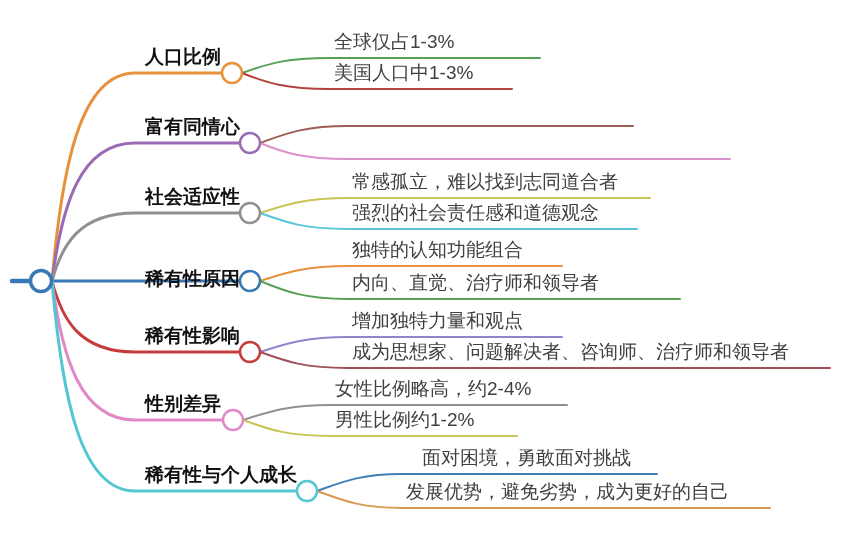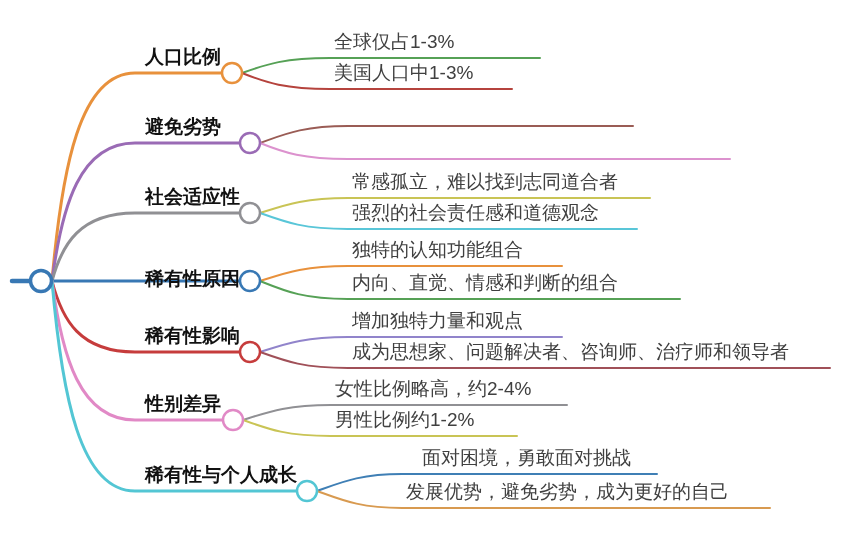--- a/index.html
+++ b/index.html
@@ -76,36 +76,36 @@
     <circle cx="232" cy="73" r="10" fill="#ffffff" stroke-width="2.5" stroke="#e8913c"></circle>
     <circle cx="250" cy="143" r="10" fill="#ffffff" stroke-width="2.5" stroke="#9a6bb5"></circle>
     <circle cx="250" cy="213" r="10" fill="#ffffff" stroke-width="2.5" stroke="#909094"></circle>
     <circle cx="250" cy="281" r="10" fill="#ffffff" stroke-width="2.5" stroke="#3878b4"></circle>
     <circle cx="250" cy="352" r="10" fill="#ffffff" stroke-width="2.5" stroke="#c63c3c"></circle>
     <circle cx="233" cy="420" r="10" fill="#ffffff" stroke-width="2.5" stroke="#e189c6"></circle>
     <circle cx="307" cy="491" r="10" fill="#ffffff" stroke-width="2.5" stroke="#53c6d4"></circle>
   </svg>
 
   <div class="node-label" style="left:145px; top:45px;">人口比例</div>
-  <div class="node-label" style="left:145px; top:115px;">避免劣势</div>
+  <div class="node-label" style="left:145px; top:115px;">富有同情心</div>
   <div class="node-label" style="left:145px; top:185px;">社会适应性</div>
   <div class="node-label" style="left:145px; top:267px;">稀有性原因</div>
   <div class="node-label" style="left:145px; top:324px;">稀有性影响</div>
   <div class="node-label" style="left:145px; top:392px;">性别差异</div>
   <div class="node-label" style="left:145px; top:463px;">稀有性与个人成长</div>
 
   <div class="leaf-label" style="left:334px; top:30px;">全球仅占1-3%</div>
   <div class="leaf-label" style="left:334px; top:61px;">美国人口中1-3%</div>
 
 
   <div class="leaf-label" style="left:352px; top:170px;">常感孤立，难以找到志同道合者</div>
   <div class="leaf-label" style="left:352px; top:201px;">强烈的社会责任感和道德观念</div>
 
   <div class="leaf-label" style="left:352px; top:238px;">独特的认知功能组合</div>
-  <div class="leaf-label" style="left:352px; top:271px;">内向、直觉、情感和判断的组合</div>
+  <div class="leaf-label" style="left:352px; top:271px;">内向、直觉、治疗师和领导者</div>
 
   <div class="leaf-label" style="left:352px; top:309px;">增加独特力量和观点</div>
   <div class="leaf-label" style="left:352px; top:340px;">成为思想家、问题解决者、咨询师、治疗师和领导者</div>
 
   <div class="leaf-label" style="left:335px; top:377px;">女性比例略高，约2-4%</div>
   <div class="leaf-label" style="left:335px; top:408px;">男性比例约1-2%</div>
 
   <div class="leaf-label" style="left:406px; top:446px;margin-left:16px;">面对困境，勇敢面对挑战</div>
   <div class="leaf-label" style="left:406px; top:480px;">发展优势，避免劣势，成为更好的自己</div>
 

